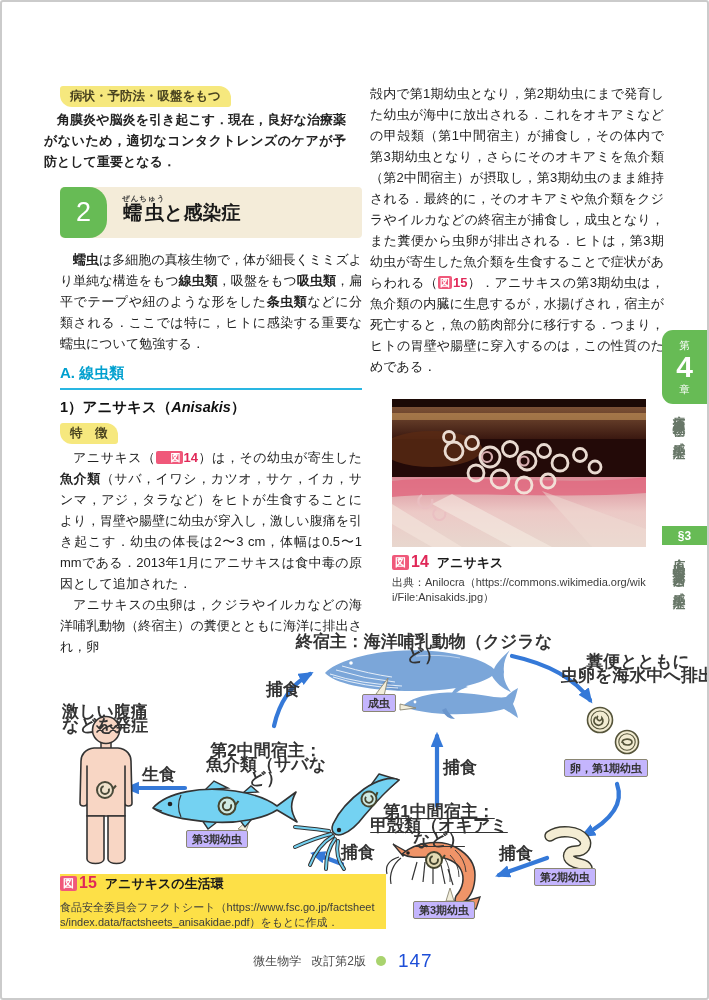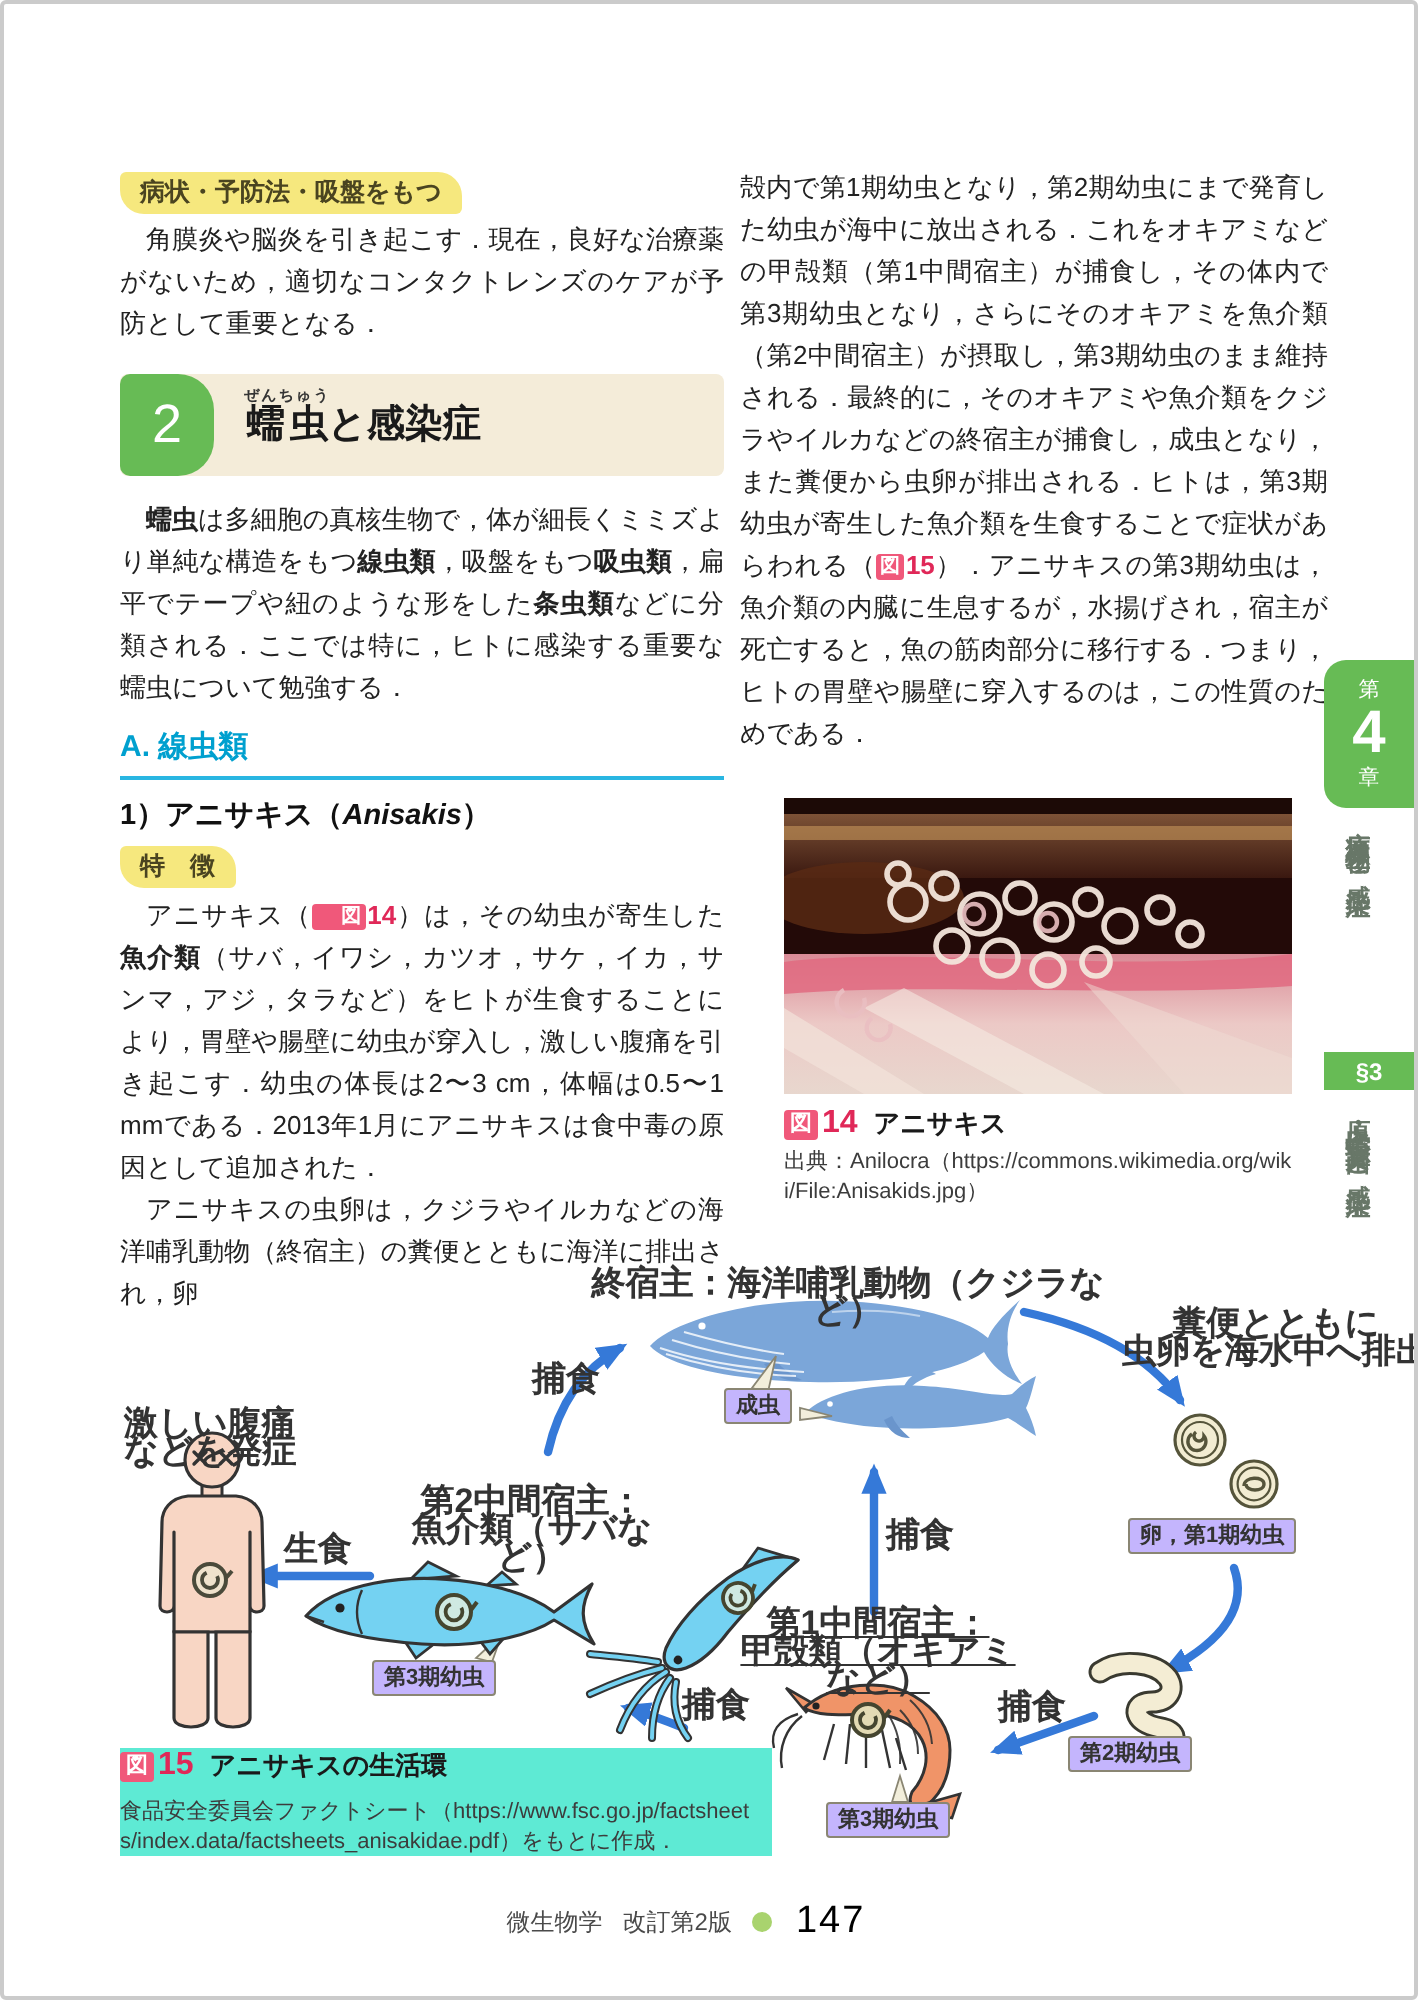--- a/index.html
+++ b/index.html
@@ -47,31 +47,31 @@
             color:#fff;display:flex;flex-direction:column;align-items:center;justify-content:center;}
   .chap-tab .sm{font-size:10.5px;line-height:12px;}
   .chap-tab .big{font-size:30px;font-weight:bold;line-height:32px;}
   .vtext{writing-mode:vertical-rl;font-size:12.5px;letter-spacing:2px;color:#687768;font-weight:600;}
   .sec-tab{right:0;top:524px;width:45px;height:19px;background:#67bb55;color:#fff;font-size:12px;
            font-weight:bold;display:flex;align-items:center;justify-content:center;}
   
   .footer{left:11px;top:948px;width:660px;display:flex;justify-content:center;align-items:center;
           font-size:12px;color:#4a4a4a;}
   .footer .dot{width:10px;height:10px;border-radius:50%;background:#a9d36e;margin:0 12px 0 10px;}
-  .footer .pageno{font-size:19px;color:#000000;letter-spacing:1px;}
+  .footer .pageno{font-size:19px;color:#1d4ed8;letter-spacing:1px;}
 </style>
 </head>
 <body>
 
 <div class="page">
 
   <div class="abs" style="left:58px;top:84px;">
     <span class="pill">病状・予防法・吸盤をもつ</span>
   </div>
-  <p class="para indent abs" style="left:58px;top:107px;width:302px;">角膜炎や脳炎を引き起こす．現在，良好な治療薬がないため，適切なコンタクトレンズのケアが予防として重要となる．</p>
+  <p class="para indent abs" style="left:42px;top:107px;width:302px;font-weight:bold;">角膜炎や脳炎を引き起こす．現在，良好な治療薬がないため，適切なコンタクトレンズのケアが予防として重要となる．</p>
 
   <div class="abs banner">
     <div class="banner-num">2</div>
     <div class="banner-title"><ruby><span>蠕虫</span><rt>ぜんちゅう</rt></ruby><span>と感染症</span></div>
   </div>
 
   <p class="para indent abs" style="left:58px;top:247px;width:302px;"><b>蠕虫</b><span>は多細胞の真核生物で，体が細長くミミズより単純な構造をもつ</span><b>線虫類</b><span>，吸盤をもつ</span><b>吸虫類</b><span>，扁平でテープや紐のような形をした</span><b>条虫類</b><span>などに分類される．ここでは特に，ヒトに感染する重要な蠕虫について勉強する．</span></p>
 
   <div class="abs head-a">A. 線虫類</div>
 
@@ -308,21 +308,21 @@
     </div>
     <div class="tagbox" style="left:144px;top:210px;">第3期幼虫</div>
     <div class="lbl" style="left:100px;top:148px;">生食</div>
     <div class="lbl" style="left:401px;top:141px;">捕食</div>
     <div class="lbl" style="left:20px;top:85px;">
       <div>激しい腹痛</div>
       <div>などを発症</div>
     </div>
   </div>
 
-  <div class="abs" style="left:58px;top:872px;width:326px;background:#5eead4;">
+  <div class="abs" style="left:58px;top:872px;width:326px;background:#fde047;">
     <div><span class="cap-box">図</span><span class="cap-num">15</span><span class="cap-title">アニサキスの生活環</span></div>
     <div class="cap-src" style="margin-top:7px;width:322px;">食品安全委員会ファクトシート（https://www.fsc.go.jp/factsheets/index.data/factsheets_anisakidae.pdf）をもとに作成．</div>
   </div>
 
   <div class="abs chap-tab">
     <span class="sm">第</span>
     <span class="big">4</span>
     <span class="sm">章</span>
   </div>
   <div class="abs vtext" style="right:20px;top:404px;">病原微生物と感染症</div>

